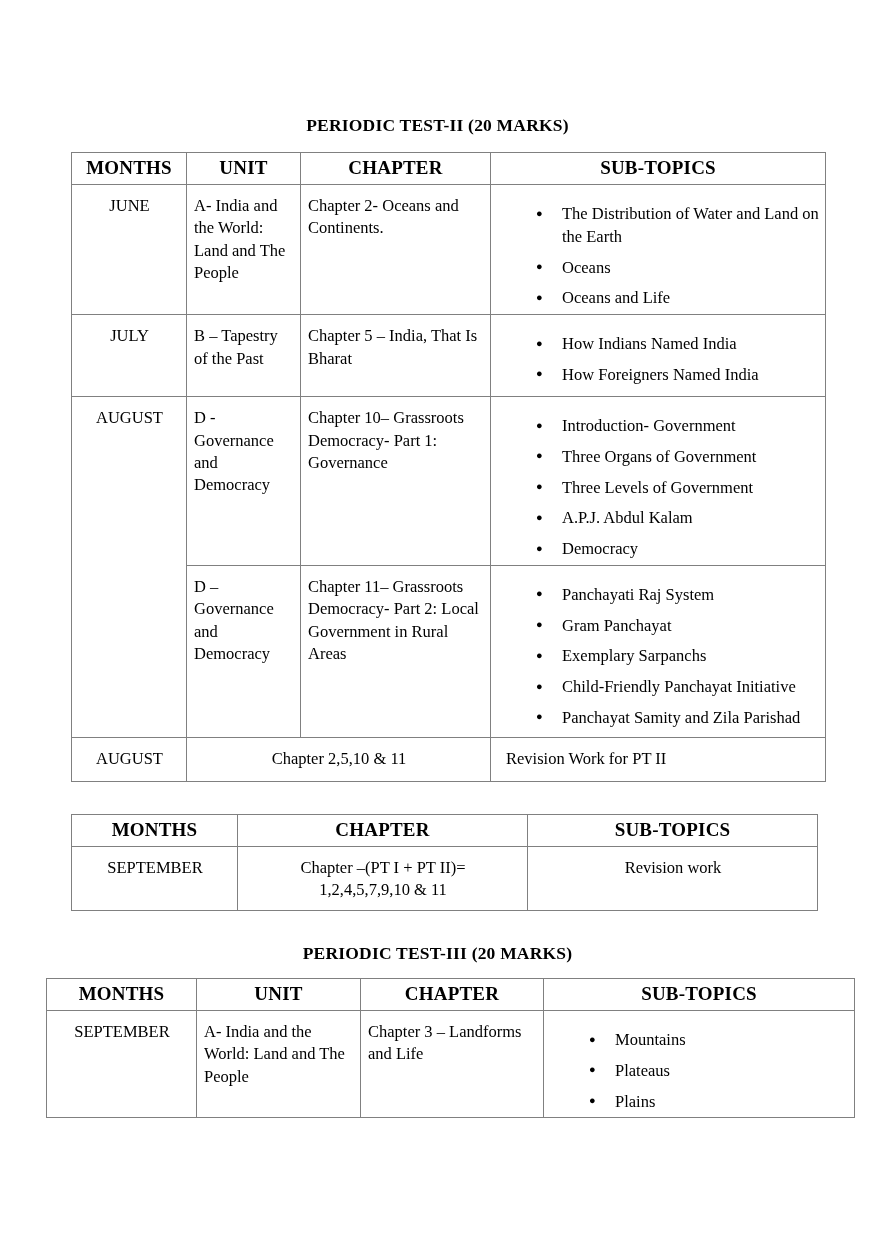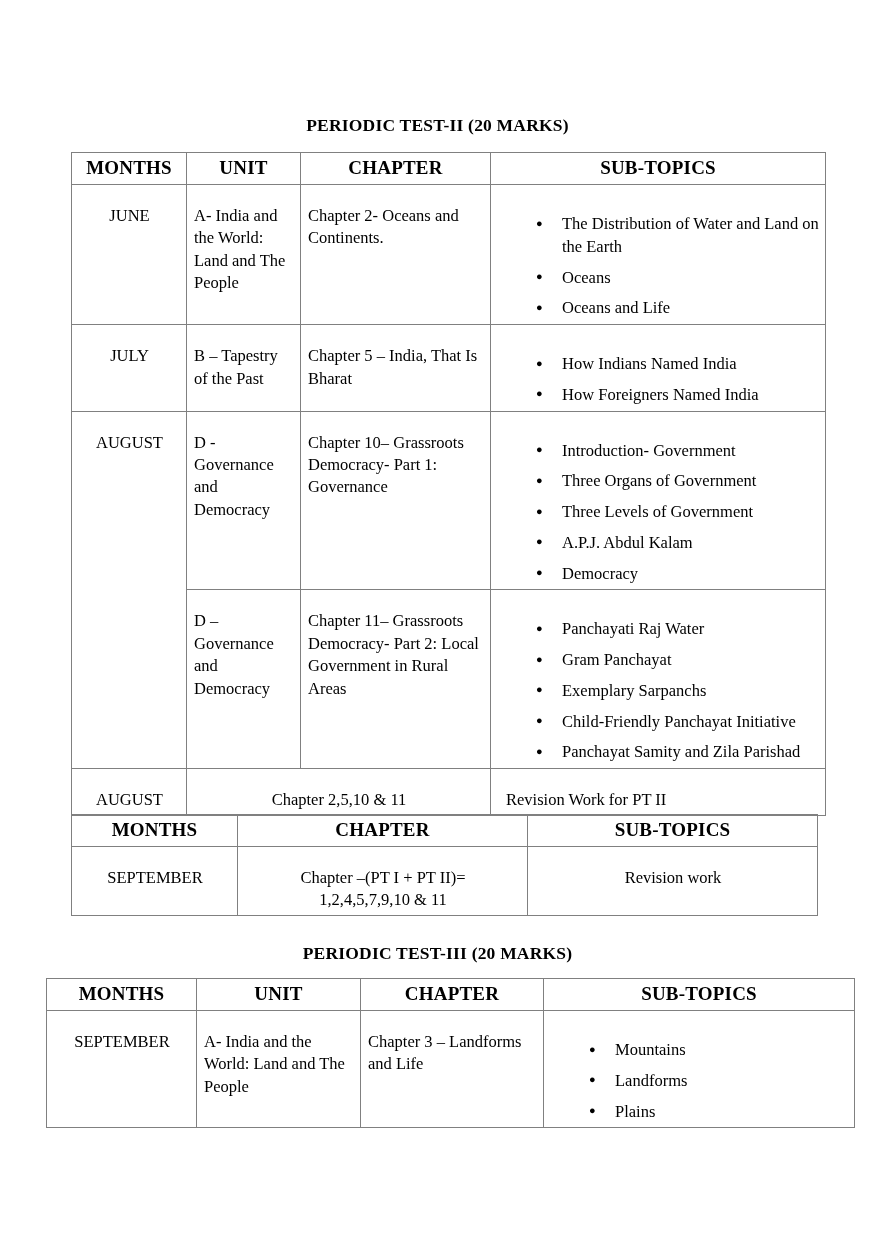--- a/index.html
+++ b/index.html
@@ -38,21 +38,21 @@
   table.sheet {
     position: absolute;
     border-collapse: collapse;
     table-layout: fixed;
     font-size: 16.5px;
     line-height: 1.36;
   }
   table.sheet td, table.sheet th {
     border: 1px solid #808080;
     vertical-align: top;
-    padding: 20px 6px 3px 7px;
+    padding: 10px 6px 3px 7px;
     font-weight: normal;
   }
   table.sheet th {
     font-weight: bold;
     font-size: 19px;
     text-align: center;
     vertical-align: middle;
     padding: 2px 4px 3px 4px;
     height: 26px;
     letter-spacing: 0.2px;
@@ -166,21 +166,21 @@
             <li>Democracy</li>
           </ul>
         </td>
       </tr>
 
       <tr style="height:172px;">
         <td>D – Governance and Democracy</td>
         <td>Chapter 11– Grassroots Democracy- Part 2: Local Government in Rural Areas</td>
         <td>
           <ul class="subtopics">
-            <li>Panchayati Raj Water</li>
+            <li>Panchayati Raj System</li>
             <li>Gram Panchayat</li>
             <li>Exemplary Sarpanchs</li>
             <li>Child-Friendly Panchayat Initiative</li>
             <li>Panchayat Samity and Zila Parishad</li>
           </ul>
         </td>
       </tr>
 
       <tr style="height:44px;">
         <td class="month mid">AUGUST</td>
@@ -236,21 +236,21 @@
       </tr>
     </thead>
     <tbody>
       <tr style="height:92px;">
         <td class="month">SEPTEMBER</td>
         <td>A- India and the World: Land and The People</td>
         <td>Chapter 3 – Landforms and Life</td>
         <td>
           <ul class="subtopics">
             <li>Mountains</li>
-            <li>Landforms</li>
+            <li>Plateaus</li>
             <li>Plains</li>
           </ul>
         </td>
       </tr>
     </tbody>
   </table>
 
 </div>
 
 </body></html>

